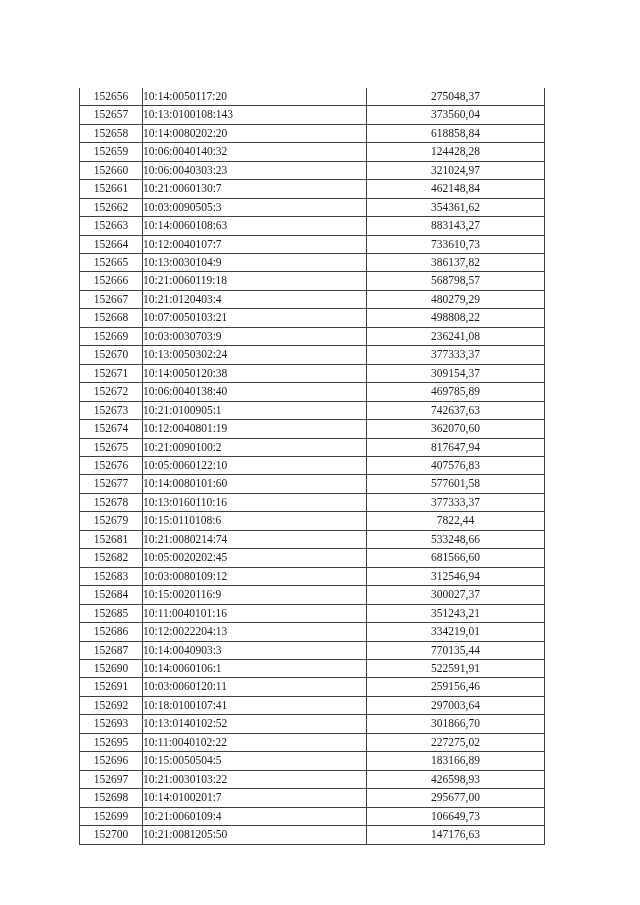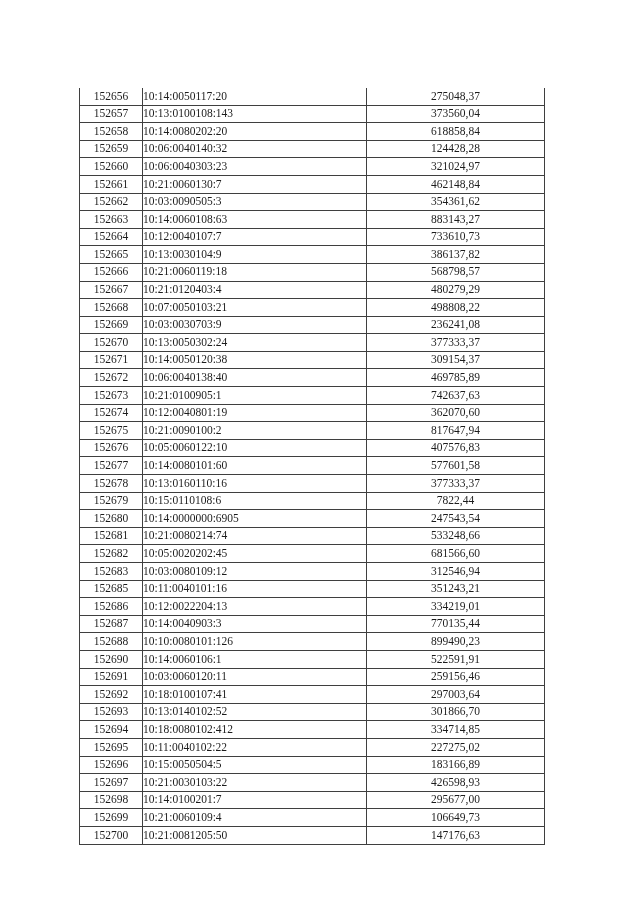--- a/index.html
+++ b/index.html
@@ -182,83 +182,73 @@
           <td class="col0">152678</td>
           <td class="col1">10:13:0160110:16</td>
           <td class="col2">377333,37</td>
         </tr>
         <tr>
           <td class="col0">152679</td>
           <td class="col1">10:15:0110108:6</td>
           <td class="col2">7822,44</td>
         </tr>
         <tr>
-          <td class="col0">152680</td>
-          <td class="col1">10:14:0000000:6905</td>
-          <td class="col2">247543,54</td>
-        </tr>
-        <tr>
           <td class="col0">152681</td>
           <td class="col1">10:21:0080214:74</td>
           <td class="col2">533248,66</td>
         </tr>
         <tr>
           <td class="col0">152682</td>
           <td class="col1">10:05:0020202:45</td>
           <td class="col2">681566,60</td>
         </tr>
         <tr>
           <td class="col0">152683</td>
           <td class="col1">10:03:0080109:12</td>
           <td class="col2">312546,94</td>
         </tr>
         <tr>
+          <td class="col0">152684</td>
+          <td class="col1">10:15:0020116:9</td>
+          <td class="col2">300027,37</td>
+        </tr>
+        <tr>
           <td class="col0">152685</td>
           <td class="col1">10:11:0040101:16</td>
           <td class="col2">351243,21</td>
         </tr>
         <tr>
           <td class="col0">152686</td>
           <td class="col1">10:12:0022204:13</td>
           <td class="col2">334219,01</td>
         </tr>
         <tr>
           <td class="col0">152687</td>
           <td class="col1">10:14:0040903:3</td>
           <td class="col2">770135,44</td>
         </tr>
         <tr>
-          <td class="col0">152688</td>
-          <td class="col1">10:10:0080101:126</td>
-          <td class="col2">899490,23</td>
-        </tr>
-        <tr>
           <td class="col0">152690</td>
           <td class="col1">10:14:0060106:1</td>
           <td class="col2">522591,91</td>
         </tr>
         <tr>
           <td class="col0">152691</td>
           <td class="col1">10:03:0060120:11</td>
           <td class="col2">259156,46</td>
         </tr>
         <tr>
           <td class="col0">152692</td>
           <td class="col1">10:18:0100107:41</td>
           <td class="col2">297003,64</td>
         </tr>
         <tr>
           <td class="col0">152693</td>
           <td class="col1">10:13:0140102:52</td>
           <td class="col2">301866,70</td>
-        </tr>
-        <tr>
-          <td class="col0">152694</td>
-          <td class="col1">10:18:0080102:412</td>
-          <td class="col2">334714,85</td>
         </tr>
         <tr>
           <td class="col0">152695</td>
           <td class="col1">10:11:0040102:22</td>
           <td class="col2">227275,02</td>
         </tr>
         <tr>
           <td class="col0">152696</td>
           <td class="col1">10:15:0050504:5</td>
           <td class="col2">183166,89</td>

